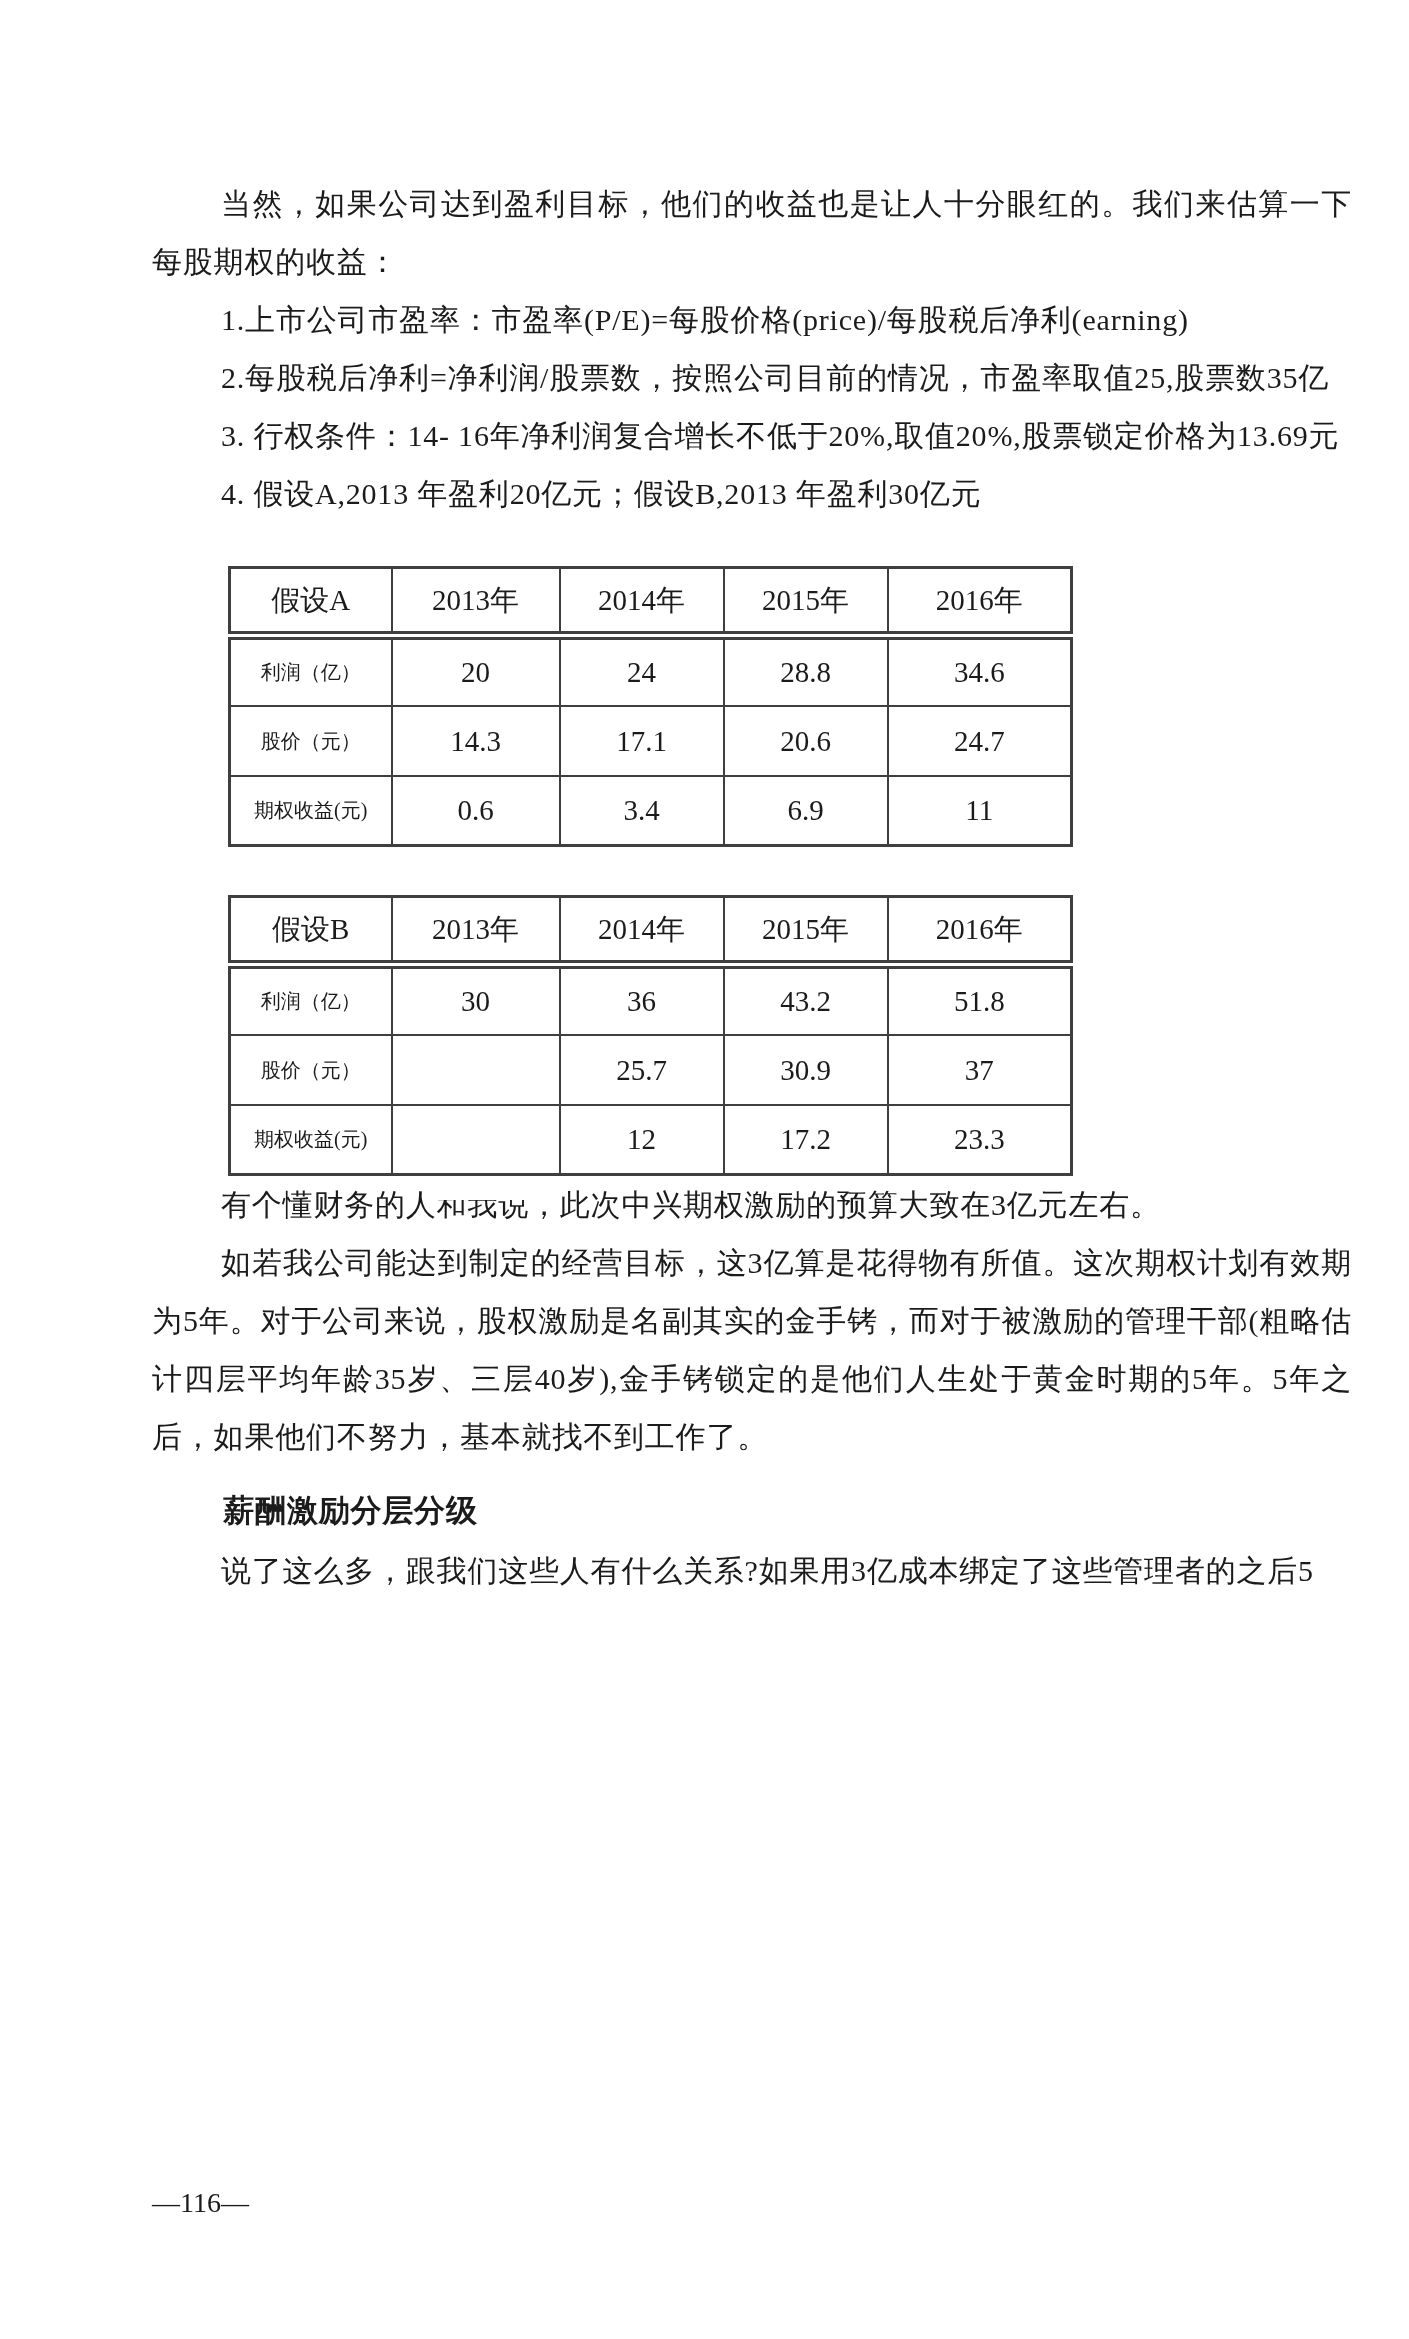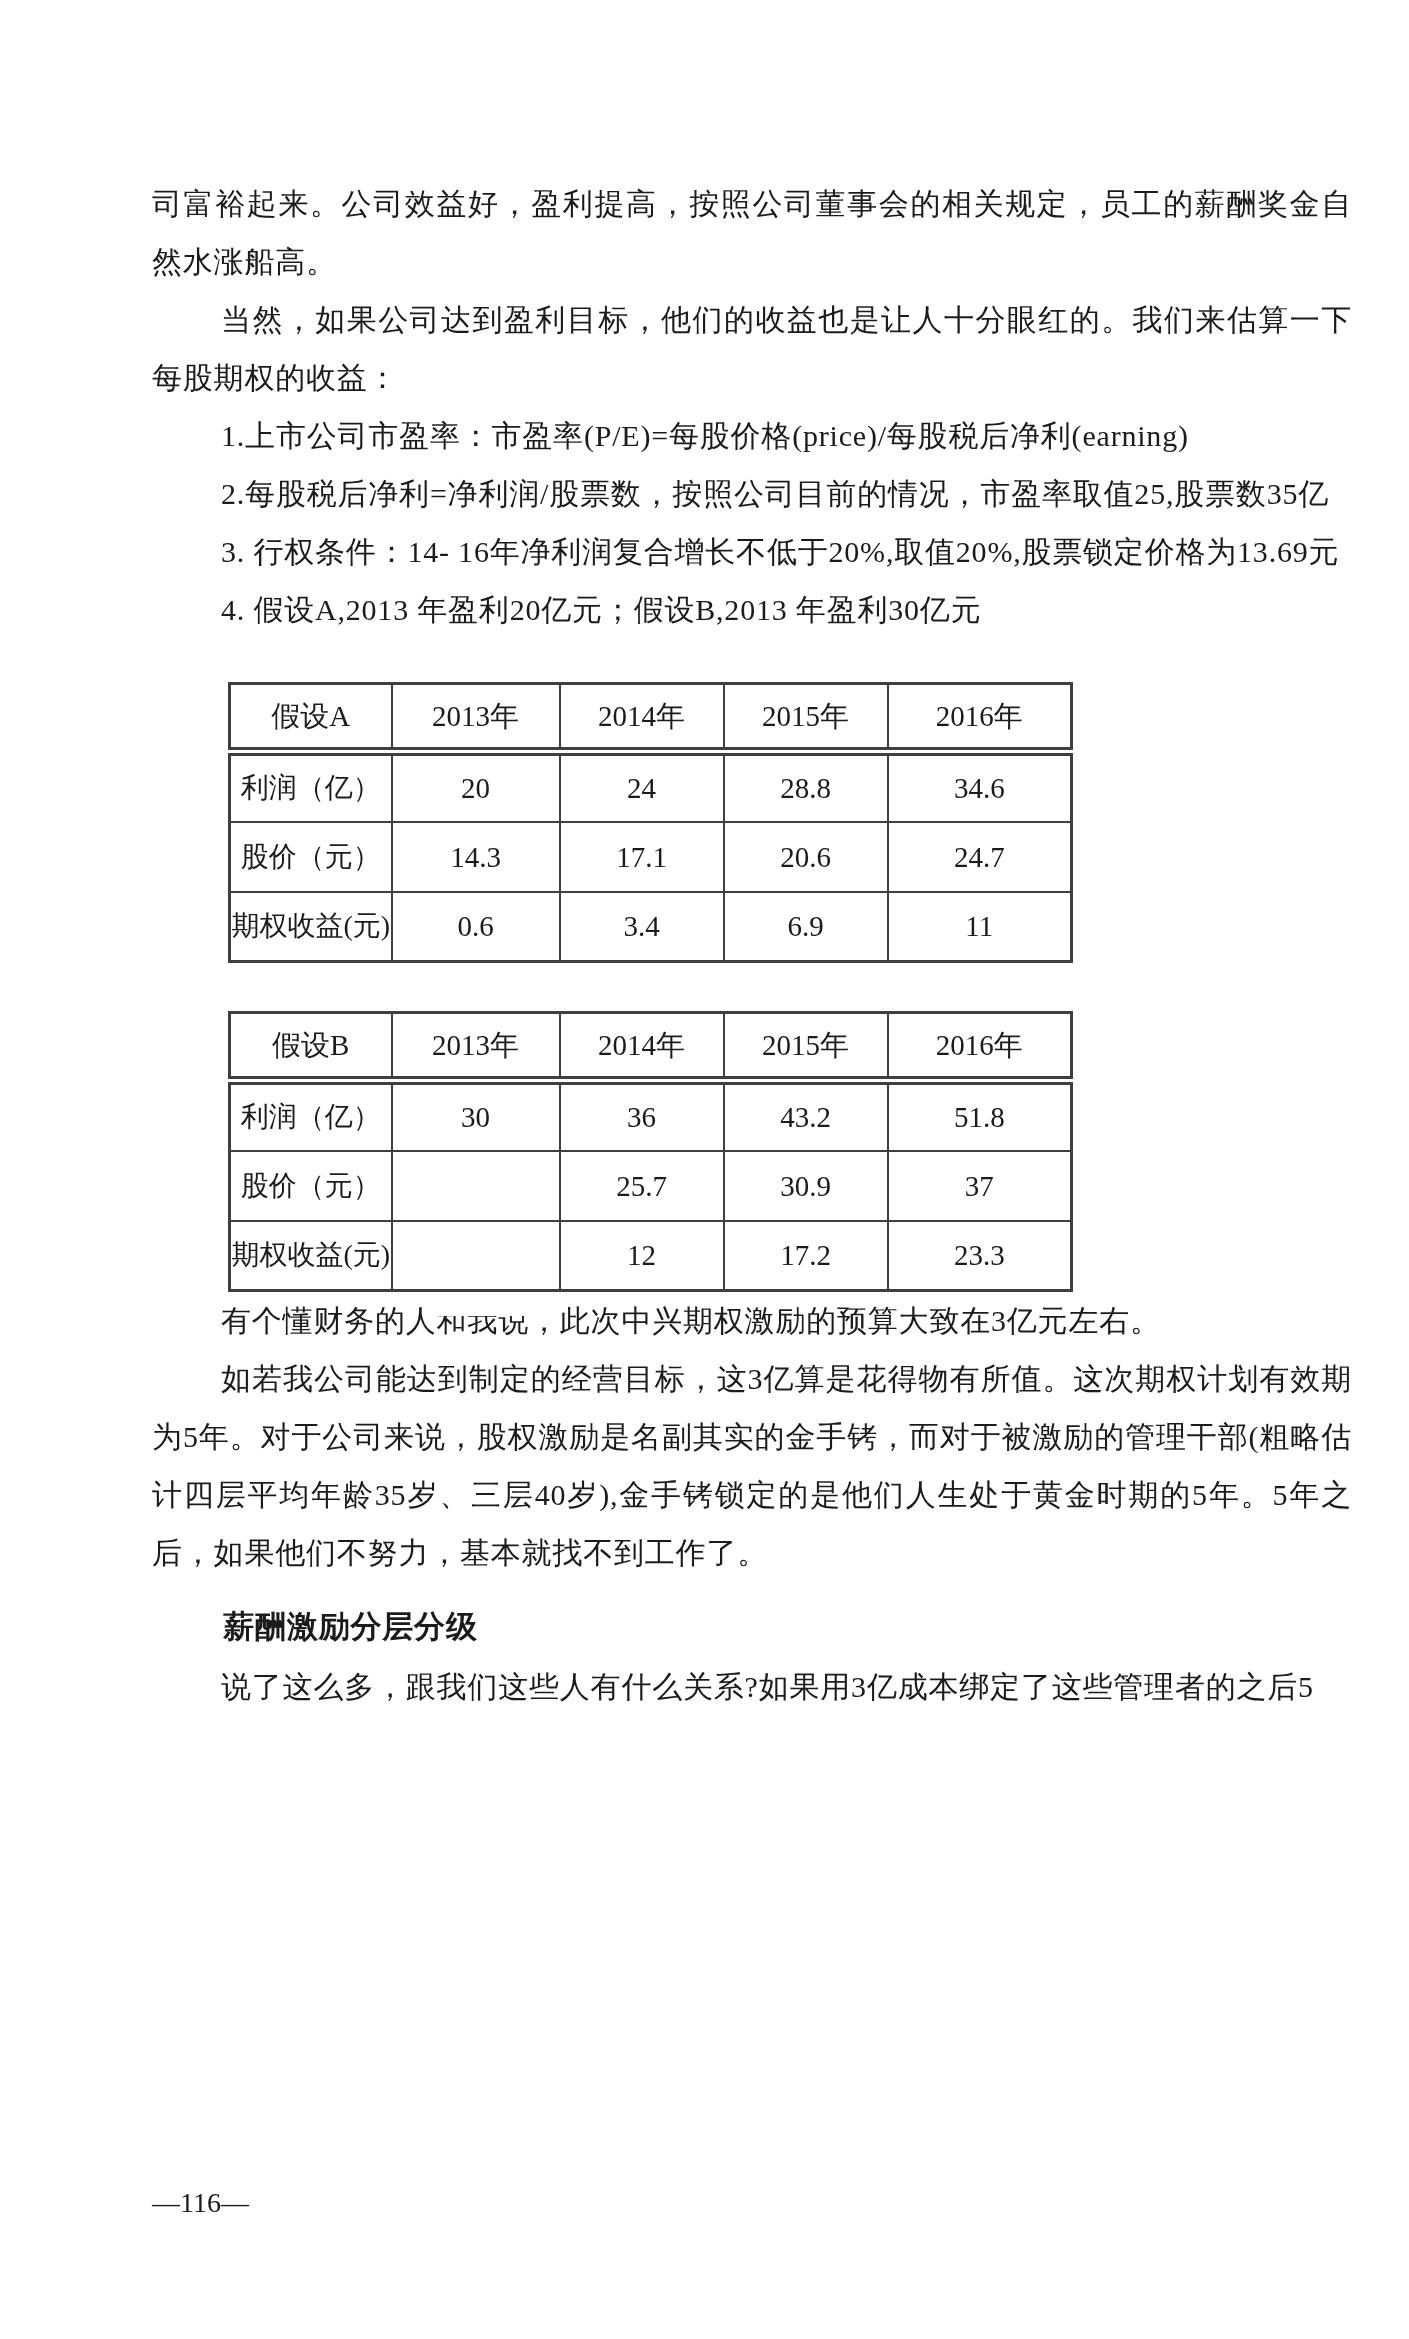--- a/index.html
+++ b/index.html
@@ -48,40 +48,39 @@
     padding: 0;
     font-weight: normal;
     font-size: 29px;
     vertical-align: middle;
     overflow: hidden;
     white-space: nowrap;
   }
   thead tr { height: 68px; }
   thead th { border-bottom: 9px double #3f3f3f; }
   tbody tr { height: 70px; }
-  tbody td:first-child { font-size: 28px; }
+  tbody td:first-child { font-size: 20px; }
   table { border-bottom-width: 3px; }
 
   .patch { position: absolute; background: #ffffff; }
   #patchB1 { left: 205px; top: 217px; width: 96px; height: 13px; }
   #patchB2 { left: 205px; top: 289px; width: 100px; height: 16px; }
 
   .footer {
     position: absolute;
     left: 152px; top: 2174px;
     font-size: 28px;
     line-height: 58px;
   }
 </style>
 </head>
 <body>
 
 <div class="page">
   <div class="content">
-    <p>司富裕起来。公司效益好，盈利提高，按照公司董事会的相关规定，员工的薪酬奖金自然水涨船高。</p>
     <p class="ind">当然，如果公司达到盈利目标，他们的收益也是让人十分眼红的。我们来估算一下每股期权的收益：</p>
     <p class="ind">1.上市公司市盈率：市盈率(P/E)=每股价格(price)/每股税后净利(earning)</p>
     <p class="ind">2.每股税后净利=净利润/股票数，按照公司目前的情况，市盈率取值25,股票数35亿</p>
     <p class="ind">3. 行权条件：14- 16年净利润复合增长不低于20%,取值20%,股票锁定价格为13.69元</p>
     <p class="ind">4. 假设A,2013 年盈利20亿元；假设B,2013 年盈利30亿元</p>
 
     <div class="tbl-wrap" id="wrapA">
       <table>
         <colgroup>
           <col style="width:162px">

